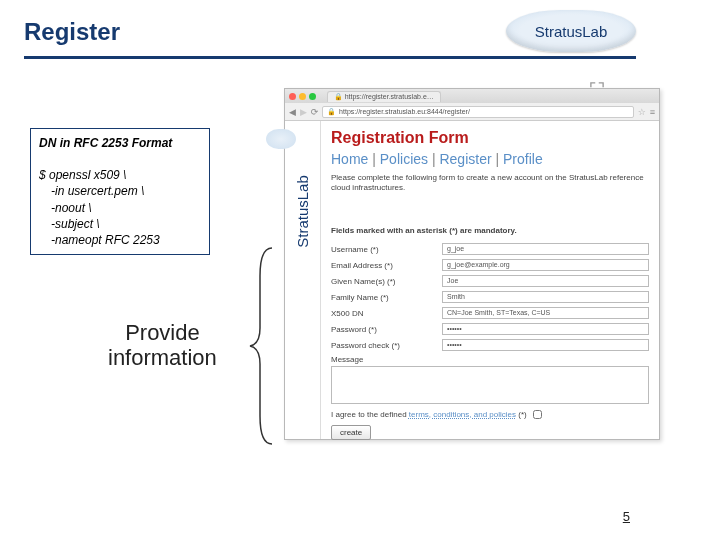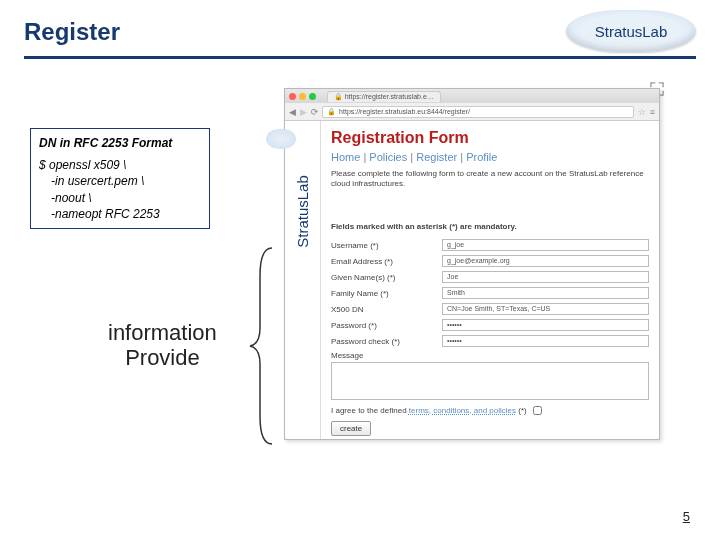--- a/index.html
+++ b/index.html
@@ -1,42 +1,42 @@
 <!DOCTYPE html>
 <html><head>
 <meta charset="utf-8">
 <style>
   * { box-sizing: border-box; margin: 0; padding: 0; }
   body { width: 720px; height: 540px; font-family: Arial, sans-serif; background: #fff; position: relative; overflow: hidden; }
-  .slide { width: 720px; height: 540px; position: relative; padding: 18px 24px; }
+  .slide { width: 660px; height: 540px; position: relative; padding: 18px 24px; }
   .title { font-size: 24px; font-weight: bold; color: #163a6f; }
   .logo { position: absolute; top: 10px; right: 24px; }
   .logo .cloud { width: 130px; height: 42px; background: radial-gradient(ellipse at center, #e8f0f8 55%, #cfe0f0 100%); border-radius: 50% / 60%; position: relative; box-shadow: inset 0 -4px 6px rgba(0,0,0,0.1), 0 1px 2px rgba(0,0,0,0.2); }
   .logo .cloud::before, .logo .cloud::after { content:""; position:absolute; background: inherit; border-radius:50%; }
   .logo-text { position: absolute; top: 50%; left: 50%; transform: translate(-50%,-50%); font-size: 15px; color: #163a6f; font-weight: 500; white-space: nowrap; }
   .hr { margin-top: 10px; border: none; border-top: 3px solid #163a6f; width: 100%; }
   .dn-box { position: absolute; top: 128px; left: 30px; width: 180px; border: 1.5px solid #163a6f; padding: 6px 8px; font-size: 12px; line-height: 1.35; }
-  .dn-title { font-weight: bold; font-style: italic; margin-bottom: 6px; }
+  .dn-title { font-weight: bold; font-style: italic; margin-bottom: 16px; }
   .dn-cmd { font-style: italic; }
   .provide { position: absolute; top: 320px; left: 108px; font-size: 22px; color: #222; text-align: center; line-height: 1.15; }
   .brace { position: absolute; top: 246px; left: 248px; }
   .browser { position: absolute; top: 88px; left: 284px; width: 376px; height: 352px; border: 1px solid #b8b8b8; background: #f5f5f5; box-shadow: 2px 2px 4px rgba(0,0,0,0.15); font-size: 9px; color: #333; }
   .bw-tabs { height: 14px; background: linear-gradient(#e8e8e8,#d8d8d8); display:flex; align-items:center; padding-left:4px; gap:3px;}
   .tlight { width:7px; height:7px; border-radius:50%; display:inline-block;}
   .tlight.r { background:#ff5f57;} .tlight.y{background:#febc2e;} .tlight.g{background:#28c840;}
   .bw-tab { margin-left:8px; background:#eee; border:1px solid #ccc; border-bottom:none; border-radius:3px 3px 0 0; padding:1px 6px; font-size:7px; color:#555;}
   .bw-url { height:18px; background:#f0f0f0; border-bottom:1px solid #ccc; display:flex; align-items:center; padding:0 4px; gap:4px;}
   .urlfield { flex:1; background:#fff; border:1px solid #ccc; border-radius:2px; padding:1px 4px; font-size:7px; color:#555; display:flex; align-items:center; gap:3px;}
   .bw-body { display:flex; height: calc(100% - 32px); background:#fff; }
   .vlogo { width:36px; border-right:1px solid #ddd; display:flex; align-items:flex-start; justify-content:center; padding-top:8px; }
   .vlogo-inner { transform: rotate(-90deg) translateX(-50px); transform-origin: center; font-size:15px; color:#163a6f; white-space:nowrap; }
   .vlogo-cloud { width:30px; height:20px; background:radial-gradient(ellipse,#e8f0f8,#cfe0f0); border-radius:50%/60%; margin-bottom:4px;}
   .content { flex:1; padding:8px 10px; }
   .h1 { font-size:16px; font-weight:bold; color:#b91c1c; margin-bottom:4px;}
-  .navlinks { font-size:11px; color:#888; margin-bottom:6px; }
+  .navlinks { font-size:14px; color:#888; margin-bottom:6px; }
   .navlinks span { color:#5a8fc7; }
   .intro { font-size:8px; color:#444; line-height:1.25; margin-bottom:0;}
   .mand { font-size:8px; color:#444; margin-bottom:8px;margin-top:33px;}
   .frow { display:flex; align-items:center; margin-bottom:4px;gap:21px; }
   .flabel { width:90px; font-size:8px; color:#444; }
   .finput { flex:1; border:1px solid #bbb; background:#fff; padding:1px 4px; font-size:7px; color:#555; height:12px; }
   .msgarea { width:100%; height:38px; border:1px solid #bbb; margin-top:2px; margin-bottom:6px;}
   .agree { font-size:8px; color:#444; }
   .agree .lnk { color:#5a8fc7; text-decoration:underline dotted;}
   .cbtn { margin-top:6px; border:1px solid #999; background:linear-gradient(#fff,#e8e8e8); padding:2px 8px; font-size:8px; border-radius:2px; display:inline-block;}
@@ -54,27 +54,28 @@
       </div>
   </div>
   <hr class="hr">
 
   <div class="dn-box">
     <div class="dn-title">DN in RFC 2253 Format</div>
     <div class="dn-cmd">
       <div>$ openssl x509 \</div>
       <div style="padding-left:12px">-in usercert.pem \</div>
       <div style="padding-left:12px">-noout \</div>
+      <div style="padding-left:12px">-subject \</div>
       <div style="padding-left:12px">-nameopt RFC 2253</div>
     </div>
   </div>
 
   <div class="provide">
+    <div>Provide</div>
     <div>information</div>
-    <div>Provide</div>
   </div>
 
   <svg class="brace" width="28" height="200">
     <path d="M24,2 Q12,2 12,30 L12,82 Q12,98 2,100 Q12,102 12,118 L12,170 Q12,198 24,198" fill="none" stroke="#333" stroke-width="1.5"></path>
   </svg>
 
   <svg class="expand-icon" viewBox="0 0 16 16">
     <path d="M1,6 L1,1 L6,1 M10,1 L15,1 L15,6 M15,10 L15,15 L10,15 M6,15 L1,15 L1,10" stroke="#999" stroke-width="1.5" fill="none"></path>
   </svg>
 

